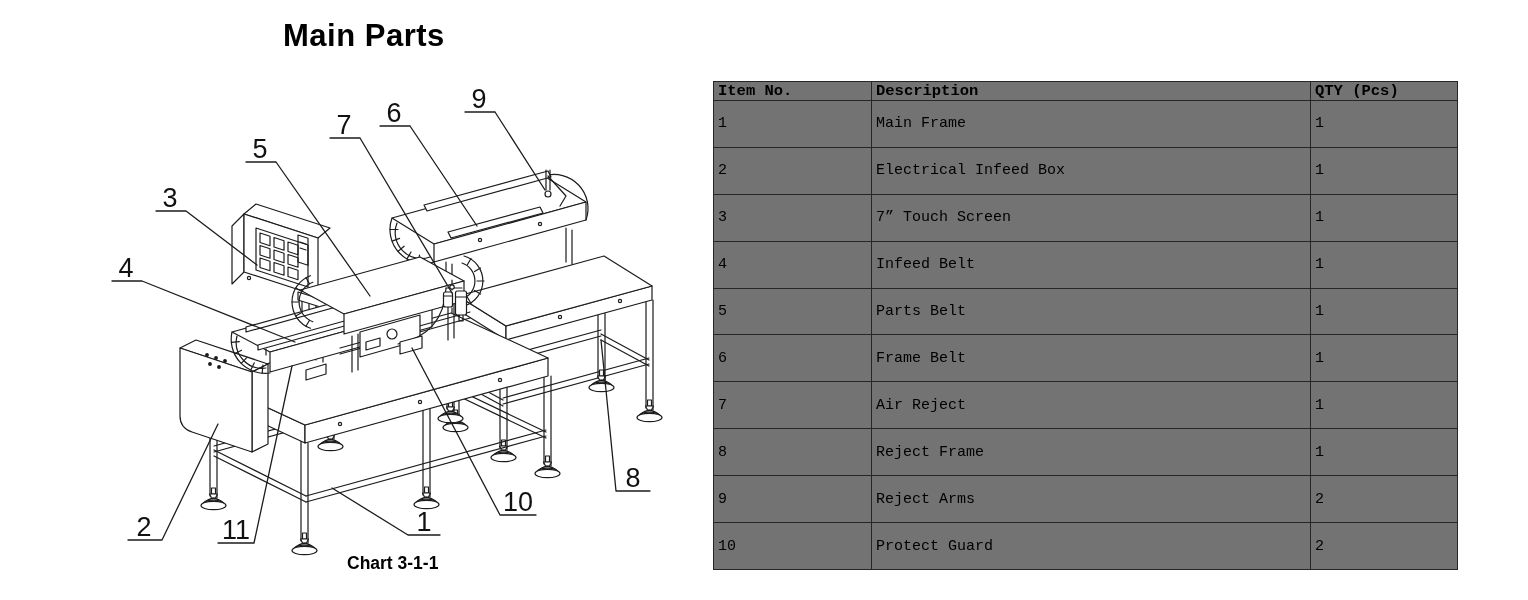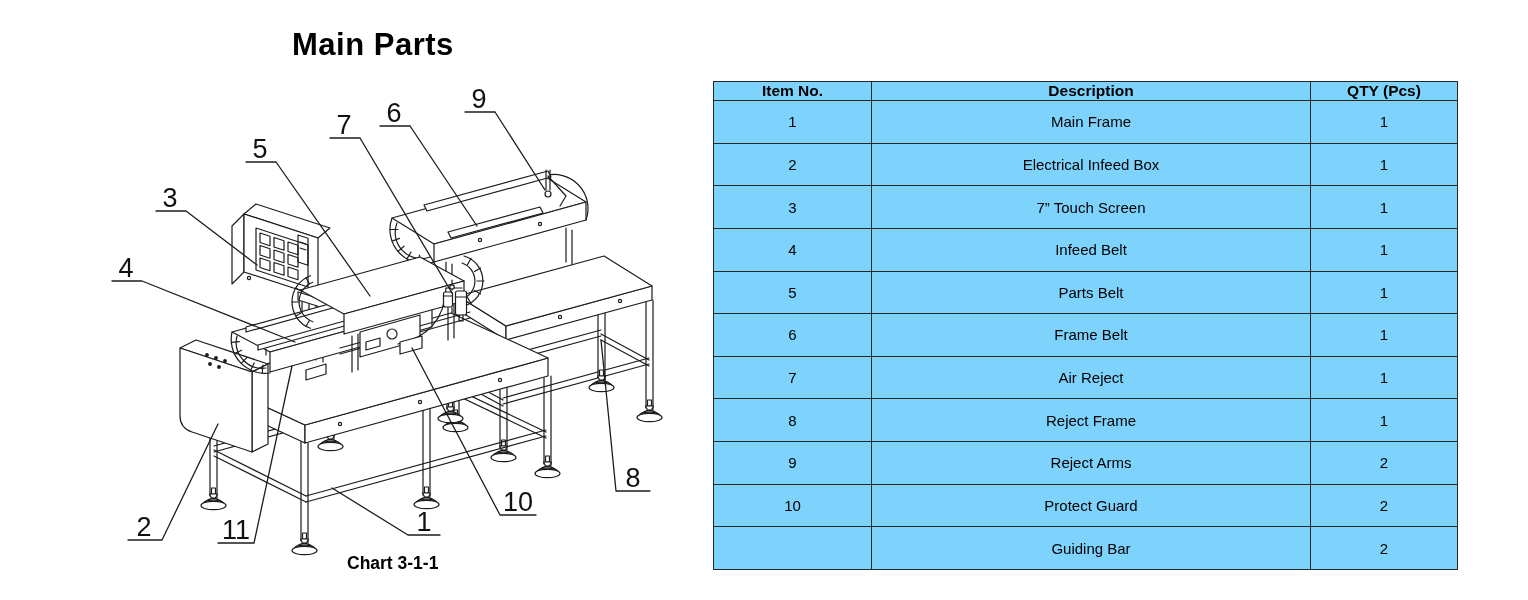--- a/index.html
+++ b/index.html
@@ -1,26 +1,26 @@
 <!DOCTYPE html>
 <html><head>
 <meta charset="utf-8">
 <style>
   html,body{margin:0;padding:0;background:#fff;}
   body{width:1528px;height:600px;position:relative;overflow:hidden;
        font-family:"Liberation Sans",sans-serif;color:#000;}
   .title{position:absolute;left:283px;top:18px;font-size:31px;font-weight:bold;
-         letter-spacing:.5px;margin:9px;}
+         letter-spacing:.5px;margin:0;}
   .diagram{position:absolute;left:0;top:0;width:710px;height:600px;margin:0;}
   .diagram svg{position:absolute;left:0;top:0;}
   .caption{position:absolute;left:347px;top:553px;font-size:17.5px;font-weight:bold;}
   .parts-table{position:absolute;left:713px;top:81px;width:744px;height:489px;
                border-collapse:collapse;table-layout:fixed;font-size:15px;}
-  .parts-table th,.parts-table td{border:1.6px solid #262626;text-align:center;
-               vertical-align:middle;padding:0 4px;background:#7dd3fc;}
+  .parts-table th,.parts-table td{border:1.6px solid #262626;text-align:left;
+               vertical-align:middle;padding:0 4px;background:#737373;font-family:Liberation Mono, monospace;}
   .parts-table th{font-weight:bold;font-size:15.5px;}
   .callout-num{font-family:"Liberation Sans",sans-serif;font-size:27px;fill:#111;}
 </style>
 </head>
 <body>
 
 <h1 class="title">Main Parts</h1>
 
 <figure class="diagram">
   <svg width="710" height="600" viewBox="0 0 710 600" fill="none" stroke="#1c1c1c" stroke-width="1.2" stroke-linecap="round" stroke-linejoin="round">
@@ -264,19 +264,14 @@
       <tr>
         <td>9</td>
         <td>Reject Arms</td>
         <td>2</td>
       </tr>
       <tr>
         <td>10</td>
         <td>Protect Guard</td>
         <td>2</td>
       </tr>
-      <tr>
-        <td></td>
-        <td>Guiding Bar</td>
-        <td>2</td>
-      </tr>
     </tbody>
 </table>
 
 </body></html>

